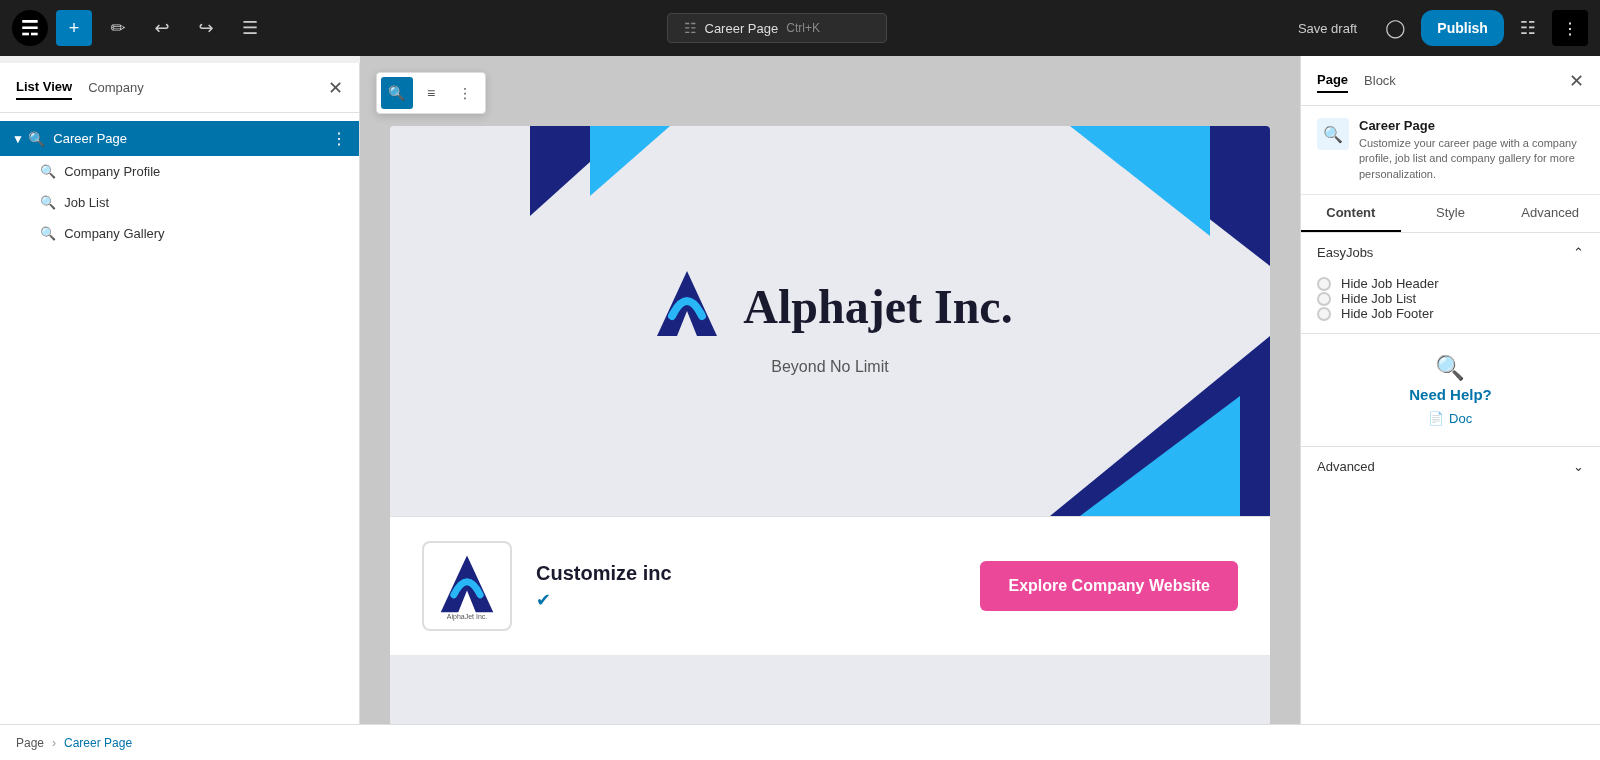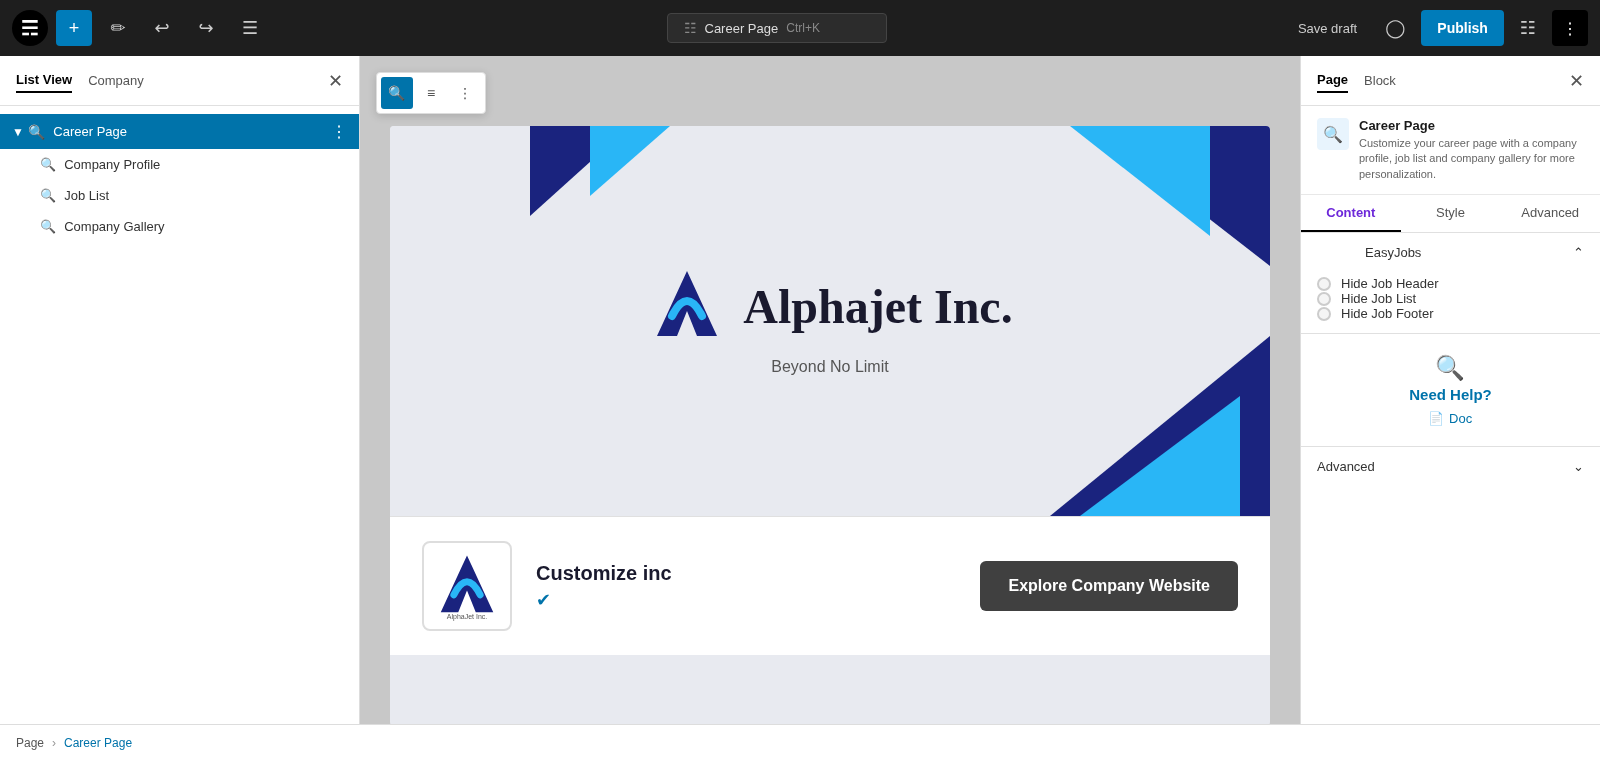--- a/index.html
+++ b/index.html
@@ -70,21 +70,21 @@
       border: none;
       color: #ccc;
       font-size: 13px;
       cursor: pointer;
       padding: 6px 12px;
     }
     .publish-btn {
       background: #007cba;
       color: white;
       border: none;
-      border-radius: 4px;
+      border-radius: 12px;
       padding: 8px 16px;
       font-size: 14px;
       font-weight: 600;
       cursor: pointer;
     }
     .topbar-icon-btn {
       background: transparent;
       border: none;
       color: #ccc;
       font-size: 18px;
@@ -110,20 +110,21 @@
     }
 
     
     .left-sidebar {
       width: 360px;
       background: #fff;
       border-right: 1px solid #ddd;
       display: flex;
       flex-direction: column;
       flex-shrink: 0;
+      margin-top: 7px;
     }
     .sidebar-header {
       display: flex;
       align-items: center;
       justify-content: space-between;
       padding: 12px 16px;
       border-bottom: 1px solid #e0e0e0;
     }
     .sidebar-tabs {
       display: flex;
@@ -330,21 +331,21 @@
       font-size: 20px;
       font-weight: 600;
       color: #1a1a2e;
     }
     .verified-badge {
       color: #0073aa;
       font-size: 18px;
       margin-top: 4px;
     }
     .explore-btn {
-      background: #404040;
+      background: #ec4899;
       color: white;
       border: none;
       border-radius: 6px;
       padding: 16px 28px;
       font-size: 16px;
       font-weight: 600;
       cursor: pointer;
       text-align: center;
       min-width: 160px;
     }
@@ -423,41 +424,40 @@
       text-align: center;
       padding: 10px;
       font-size: 13px;
       color: #555;
       cursor: pointer;
       border: none;
       background: none;
       border-bottom: 2px solid transparent;
     }
     .panel-tab.active {
-      color: #6d28d9;
+      color: #404040;
       font-weight: 600;
       border-bottom: 2px solid #000;
     }
 
     
     .easyjobs-section {
       border-bottom: 1px solid #e0e0e0;
     }
     .easyjobs-header {
       display: flex;
       align-items: center;
       justify-content: space-between;
       padding: 12px 16px;
       cursor: pointer;
     }
     .easyjobs-header span {
       font-size: 13px;
       font-weight: 500;
       color: #333;
-      margin-left: 48px;
     }
     .toggle-options {
       padding: 4px 16px 12px;
       display: flex;
       flex-direction: column;
     }
     .toggle-row {
       display: flex;
       align-items: center;
       gap: 10px;

